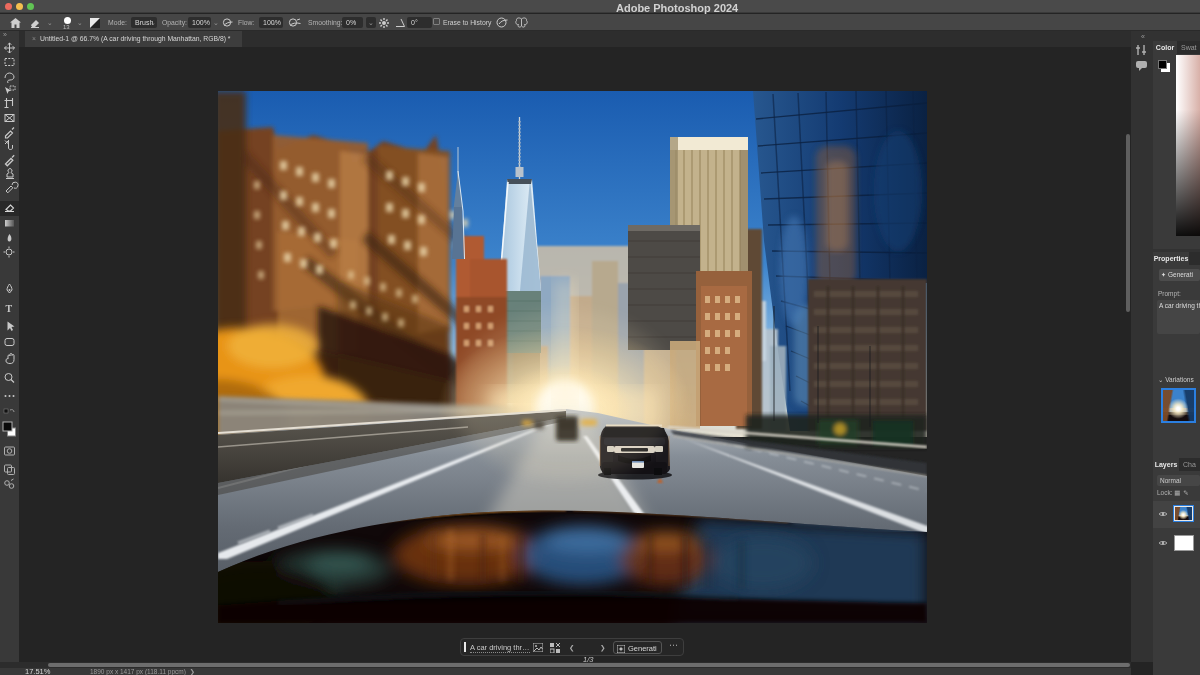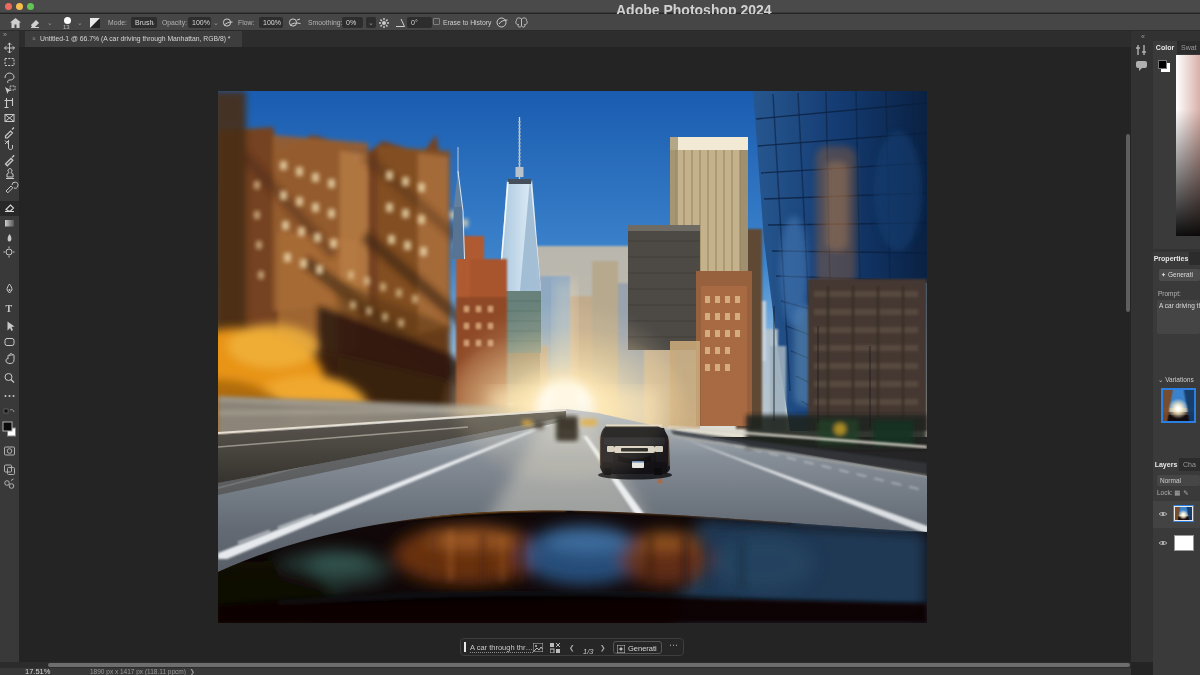--- a/index.html
+++ b/index.html
@@ -22,21 +22,21 @@
 .eye{position:absolute;width:8px;height:8px;}
 svg{display:block;}
 .mini{background:radial-gradient(circle at 49% 60%, #ffffff 0 6%, rgba(255,240,200,.85) 18%, rgba(255,220,150,0) 42%),linear-gradient(100deg, rgba(122,74,40,.95) 0 24%, rgba(122,74,40,0) 30%),linear-gradient(260deg, rgba(22,58,102,.95) 0 24%, rgba(22,58,102,0) 32%),linear-gradient(#3b82cc 0 58%, #98a0a8 58% 72%, #43372e 72% 80%, #150c0e 80%);}
 </style></head>
 <body>
 
 <div class="abs" id="titlebar">
   <div class="abs tl" style="left:5px;background:#ec6a5e;"></div>
   <div class="abs tl" style="left:16px;background:#f5bf4f;"></div>
   <div class="abs tl" style="left:27px;background:#61c454;"></div>
-  <div class="abs" style="left:616px;top:2px;color:#d2d2d2;font-size:14px;font-weight:bold;">Adobe Photoshop 2024</div>
+  <div class="abs" style="left:616px;top:2px;color:#d2d2d2;font-size:11px;font-weight:bold;">Adobe Photoshop 2024</div>
 </div>
 
 <div class="abs" id="optbar">
   <svg class="abs" style="left:10px;top:4px" width="11" height="10" viewBox="0 0 11 10">
       <path d="M5.5 0L0 4.5h1.5V10h3V6.5h2V10h3V4.5H11z" fill="#cfcfcf"></path>
     </svg>
   <svg class="abs" style="left:30px;top:4px" width="13" height="10" viewBox="0 0 13 10">
       <path d="M1 7L6 2l3 3-4 4H2z" fill="#d0d0d0"></path>
       <path d="M1 9.5h8" stroke="#d0d0d0" stroke-width="1"></path>
     </svg>
@@ -574,34 +574,34 @@
       <path d="M355 419 Q470 423 570 431" stroke="#c07a34" stroke-width="1.5" opacity=".6" filter="url(#b1)"></path>
       <path d="M575 431 L709 440" stroke="#6a96c0" stroke-width="2" opacity=".55" filter="url(#b2)"></path>
       <path d="M0 532 L0 514 Q200 497 400 504 Q600 510 709 512 L709 532 Z" fill="#070305" opacity=".95" filter="url(#b2)"></path>
       <path d="M60 512 Q300 494 520 507" stroke="#1c262e" stroke-width="3" opacity=".6" filter="url(#b2)"></path>
     </g>
     <ellipse cx="348" cy="305" rx="112" ry="85" fill="#ffedc4" opacity=".13" filter="url(#b8)"></ellipse>
   </svg>
 
   <div class="abs" style="left:441px;top:591px;width:224px;height:18px;background:#262626;border:1px solid #3e3e3e;border-radius:4px;color:#c8c8c8;font-size:7.5px;">
     <div class="abs" style="left:3px;top:3px;width:1.5px;height:10px;background:#e8e8e8;"></div>
-    <div class="abs" style="left:9px;top:4px;border-bottom:1px dotted #8a8a8a;">A car through thr…</div>
+    <div class="abs" style="left:9px;top:4px;border-bottom:1px dotted #8a8a8a;">A car driving thr…</div>
     <svg class="abs" style="left:72px;top:4px" width="10" height="9" viewBox="0 0 10 9">
         <rect x="0" y="0" width="10" height="9" rx="1" fill="none" stroke="#bbb"></rect>
         <circle cx="3" cy="3" r="1" fill="#bbb"></circle>
         <path d="M1 8l3-3 2 2 2-3 1.5 2" stroke="#bbb" fill="none"></path>
       </svg>
     <svg class="abs" style="left:89px;top:4px" width="10" height="10" viewBox="0 0 10 10">
         <rect x="0" y="0" width="4" height="4" fill="#bbb"></rect>
         <rect x="0" y="6" width="4" height="4" fill="none" stroke="#bbb"></rect>
         <rect x="6" y="6" width="4" height="4" fill="#bbb"></rect>
         <path d="M6 0l4 4M10 0L6 4" stroke="#bbb"></path>
       </svg>
     <div class="abs" style="left:108px;top:4.5px;color:#a8a8a8;font-size:6.5px;">❮</div>
-    <div class="abs" style="left:122px;top:8px;font-style:italic;">1/3</div>
+    <div class="abs" style="left:122px;top:16px;font-style:italic;">1/3</div>
     <div class="abs" style="left:139px;top:4.5px;color:#a8a8a8;font-size:6.5px;">❯</div>
     <div class="abs" style="left:152px;top:2px;width:49px;height:13px;border:1px solid #555;border-radius:3px;">
       <svg class="abs" style="left:3px;top:2.5px" width="8" height="8" viewBox="0 0 8 8">
           <rect x="0" y="0" width="8" height="8" rx="1.5" fill="none" stroke="#ccc"></rect>
           <path d="M4 1.5l.7 1.8L6.5 4l-1.8.7L4 6.5l-.7-1.8L1.5 4l1.8-.7z" fill="#ccc"></path>
         </svg>
       <span class="abs" style="left:14px;top:2px;color:#d8d8d8;">Generati</span>
     </div>
     <div class="abs" style="left:208px;top:1px;font-size:9px;letter-spacing:.5px;color:#c0c0c0;">⋯</div>
   </div>

